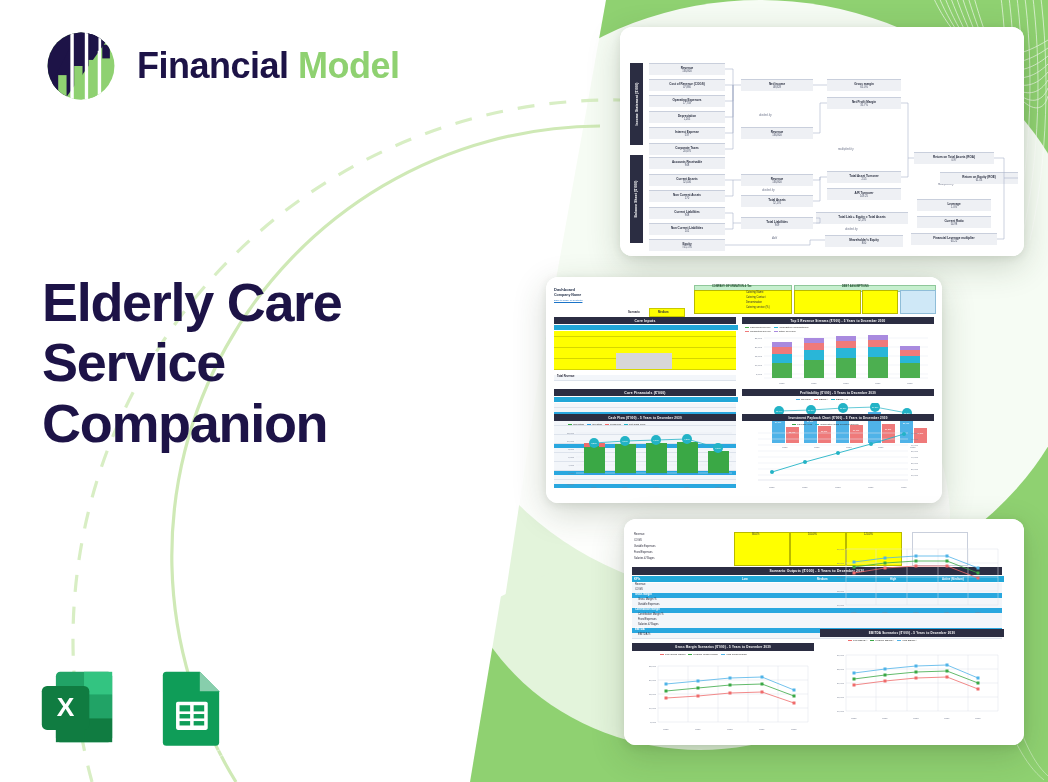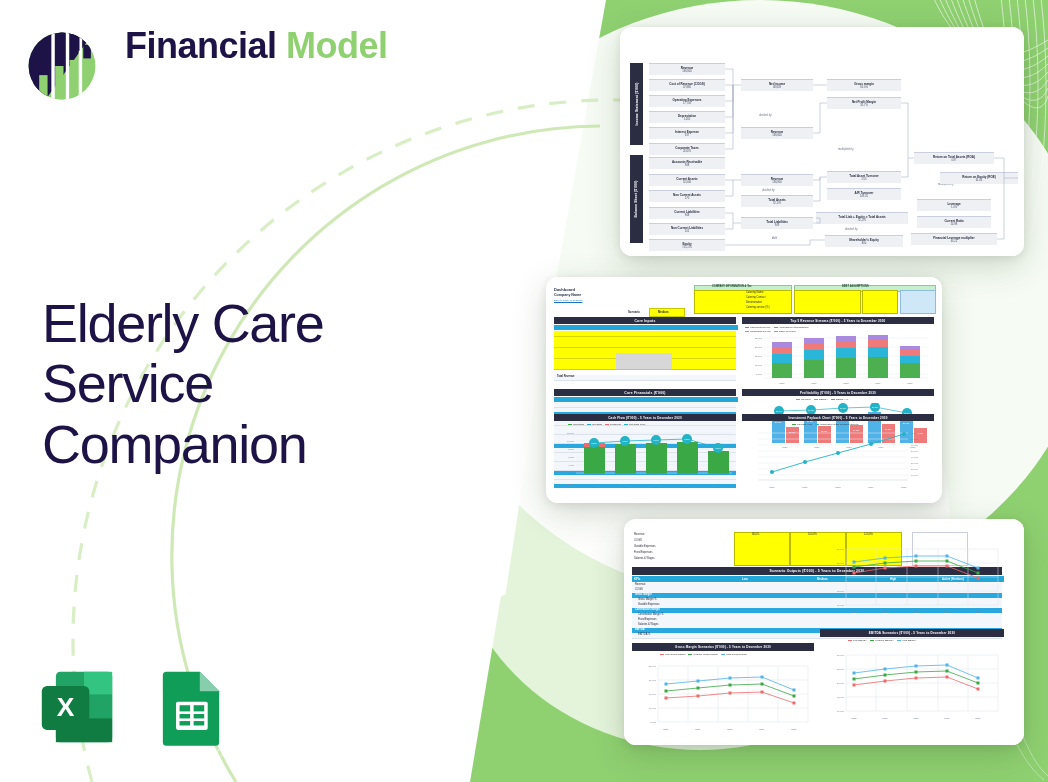--- a/index.html
+++ b/index.html
@@ -11,31 +11,30 @@
   }
   .stage{position:absolute;inset:0;width:1048px;height:782px;overflow:hidden;background:#fff;}
 
   
   .bg-layer{position:absolute;inset:0;z-index:0;}
   .bg-svg{position:absolute;top:0;left:0;}
 
   
   .left-col{position:absolute;left:0;top:0;width:470px;height:782px;z-index:5;}
 
-  .brand{position:absolute;left:24px;top:28px;display:flex;gap:25px;}
+  .brand{position:absolute;left:43px;top:28px;display:flex;align-items:center;gap:18px;}
   .brand-mark{width:76px;height:76px;flex:0 0 76px;}
   .brand-text{font-size:36px;font-weight:bold;letter-spacing:-0.5px;line-height:1;white-space:nowrap;}
   .brand-text .w1{color:#1d1347;}
   .brand-text .w2{color:#8fd171;}
 
   .headline{
     position:absolute;left:42px;top:272px;width:400px;
-    font-size:54px;line-height:1.12;font-weight:normal;color:#1d1347;
+    font-size:54px;line-height:1.12;font-weight:bold;color:#1d1347;
     letter-spacing:-1.3px;
-    margin-top:21px;
   }
 
   .app-icons{position:absolute;left:33px;top:663px;display:flex;gap:26px;align-items:center;}
   .app-icon{width:88px;height:88px;}
 
   
   .card{
     position:absolute;background:#fff;border-radius:12px;
     box-shadow:0 10px 34px rgba(40,60,30,0.20), 0 2px 8px rgba(40,60,30,0.10);
     overflow:hidden;z-index:6;

